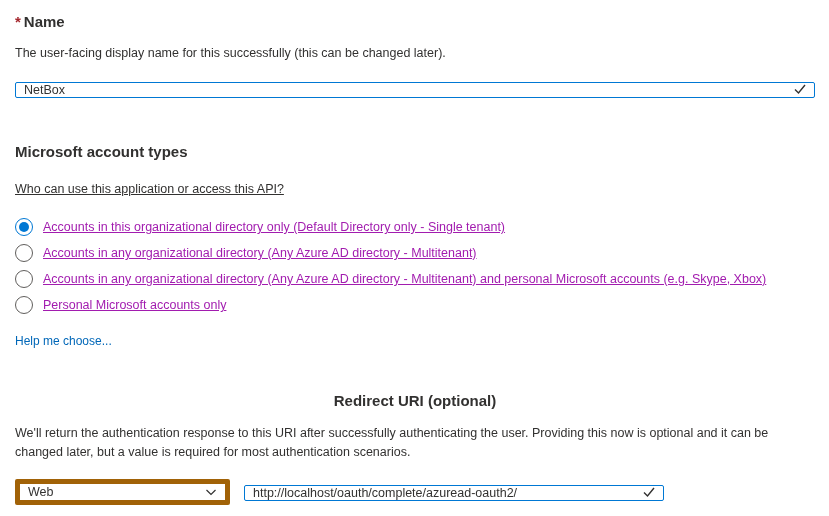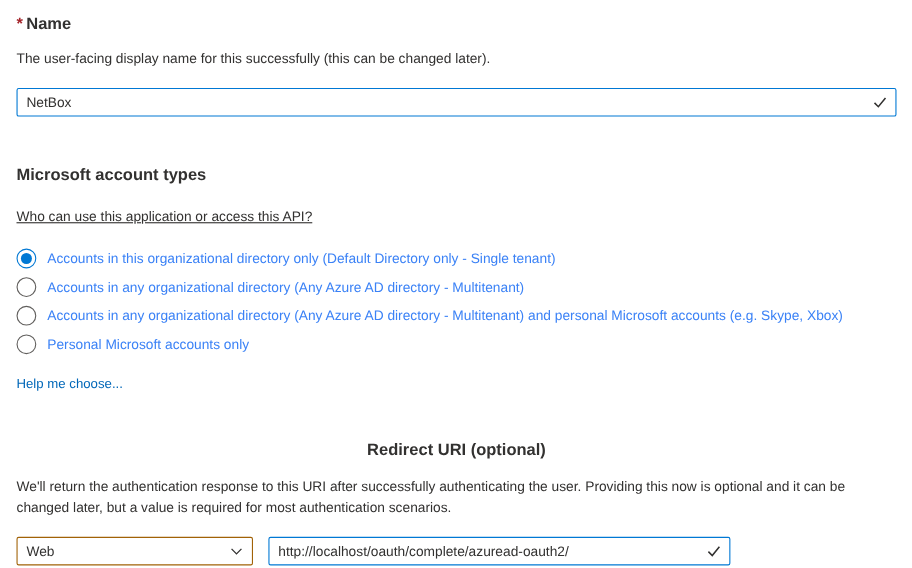--- a/index.html
+++ b/index.html
@@ -22,21 +22,21 @@
   .desc {
     font-size: 12.5px;
     line-height: 19px;
     color: #323130;
   }
 
   
   .input-wrap { position: relative; }
   .text-input {
     width: 100%;
-    height: 26px;
+    height: 16px;
     border: 1px solid #0078d4;
     border-radius: 2px;
     font-family: "Liberation Sans", sans-serif;
     font-size: 12.5px;
     color: #323130;
     padding: 0 28px 0 8px;
     background: #ffffff;
     outline: none;
   }
   .valid-check {
@@ -72,22 +72,23 @@
     align-items: center;
     justify-content: center;
     background: #ffffff;
   }
   .radio-row.selected .radio { border-color: #0078d4; }
   .radio .dot { width: 10px; height: 10px; border-radius: 50%; background: transparent; }
   .radio-row.selected .radio .dot { background: #0078d4; }
   .radio-label {
     margin-left: 10px;
     font-size: 12.5px;
-    color: #3b82f6;
+    color: #a21caf;
     white-space: nowrap;
+    text-decoration: underline;
   }
   .help-link {
     display: inline-block;
     margin-top: 16px;
     font-size: 12px;
     color: #0067b8;
     text-decoration: none;
     cursor: pointer;
   }
 
@@ -96,21 +97,21 @@
   .redirect-desc { margin-top: 13px; max-width: 801px; }
   .redirect-row {
     margin-top: 17px;
     display: flex;
     align-items: center;
     gap: 14px;
   }
   .platform-select {
     width: 215px;
     height: 26px;
-    border: 1px solid #a16207;
+    border: 5px solid #a16207;
     border-radius: 2px;
     display: flex;
     align-items: center;
     justify-content: space-between;
     padding: 0 8px;
     font-size: 12.5px;
     color: #323130;
     background: #ffffff;
     cursor: pointer;
   }

